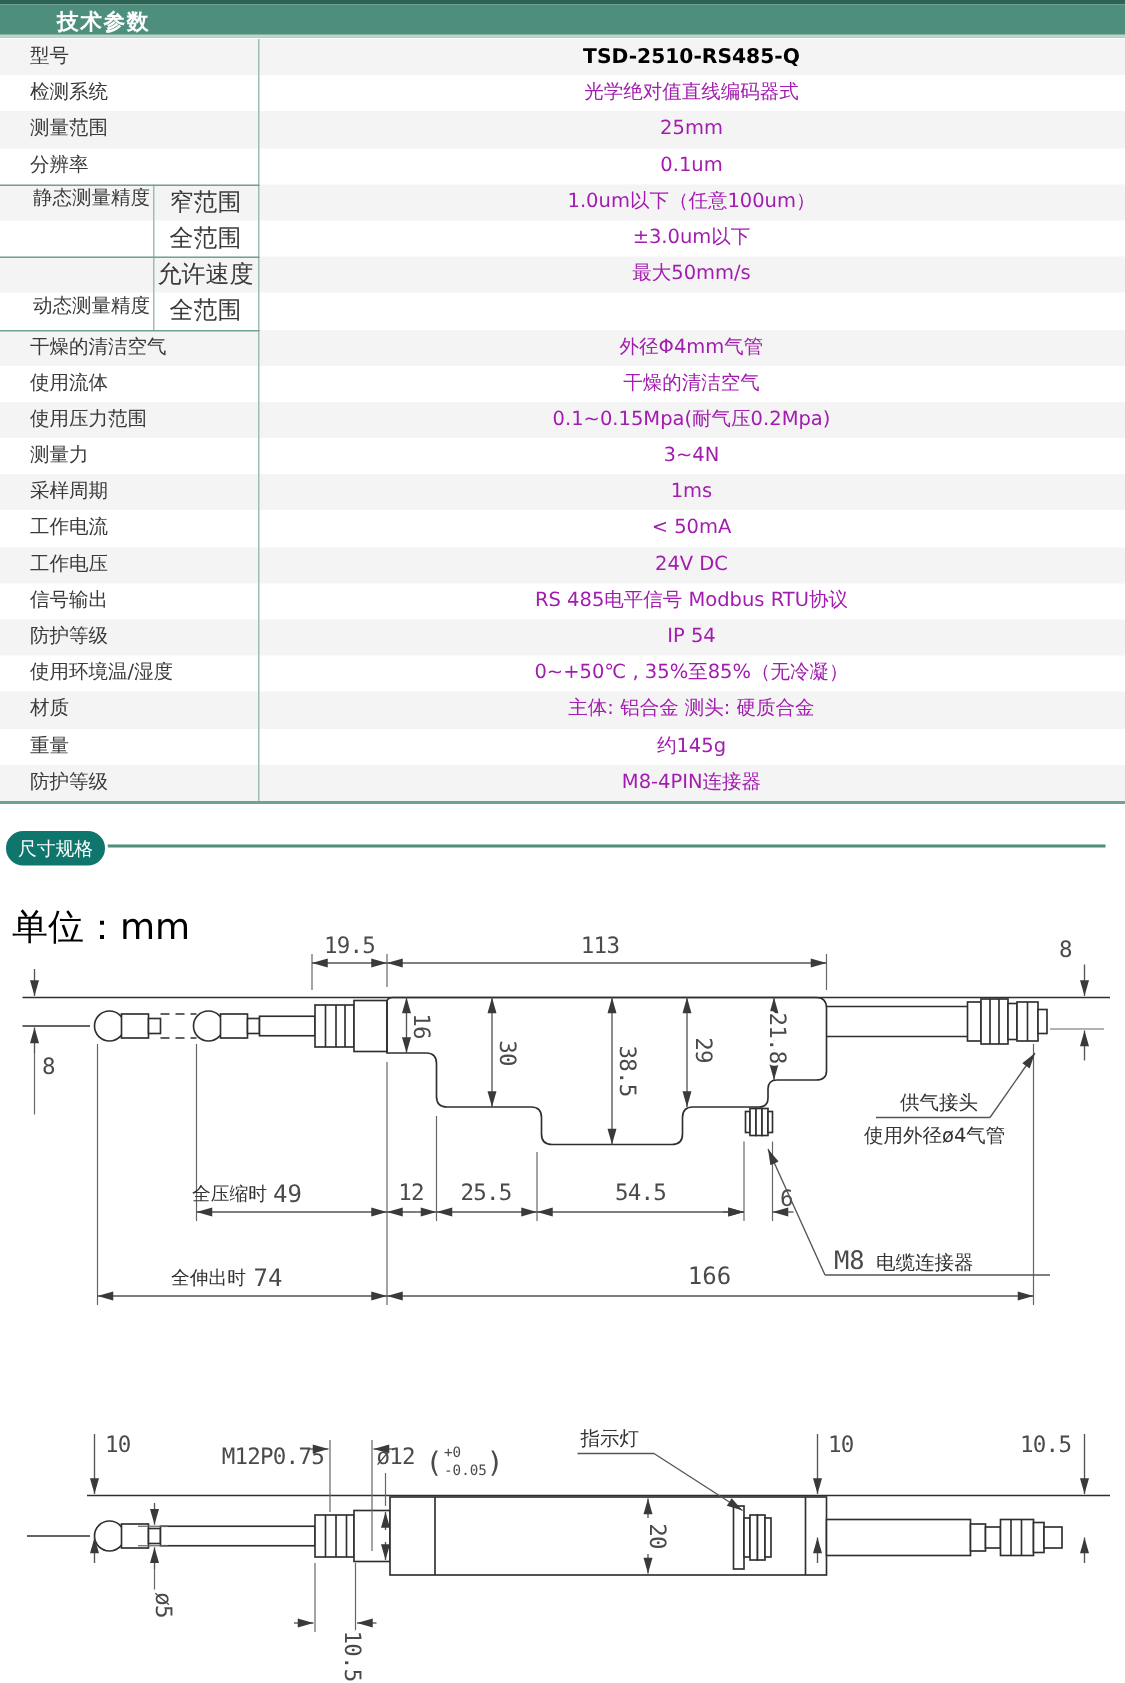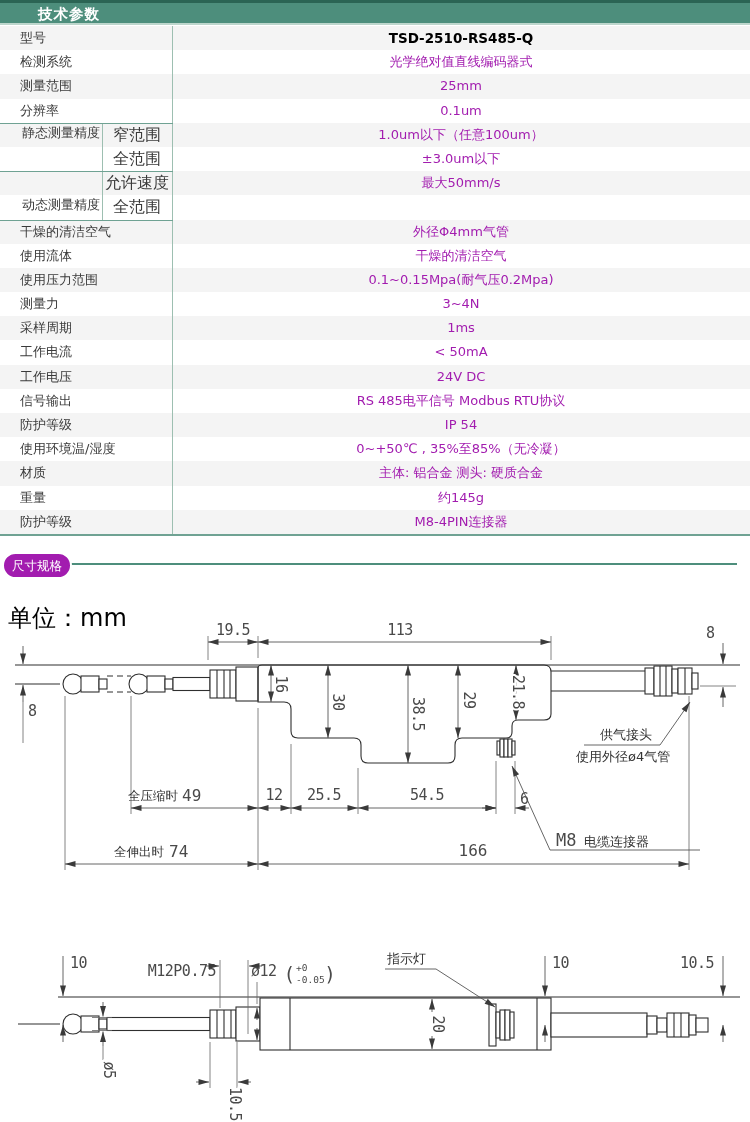--- a/index.html
+++ b/index.html
@@ -18,21 +18,21 @@
   .tsub{position:absolute;left:102px;width:70px;top:0;height:24.2px;line-height:24.2px;text-align:center;font-size:16px;color:#3a3a3a;}
   .tvalue{position:absolute;left:172px;right:0;top:0;height:24.2px;line-height:24.2px;text-align:center;font-size:13px;color:#a21caf;white-space:nowrap;}
   .tvalue.model{font-weight:bold;font-size:13.5px;color:#000000;}
   .gcell{position:absolute;left:0;width:102px;display:flex;flex-direction:row;justify-content:center;
          padding-left:20px;box-sizing:border-box;font-size:13px;color:#3a3a3a;line-height:1.55;pointer-events:none;}
   .vline{position:absolute;width:1px;background:#9dbfb1;}
   .ghline{position:absolute;height:1px;background:#6fa293;}
   .tbottom{position:absolute;left:0;top:534px;width:750px;height:2px;background:#6fa293;}
   
   .secline{position:absolute;left:30px;top:563px;width:707px;height:2px;background:#4d8e7c;}
-  .badge{position:absolute;left:2px;top:552px;width:66px;height:23px;background:#a21caf;border:2px solid #fff;
+  .badge{position:absolute;left:2px;top:552px;width:66px;height:23px;background:#0f766e;border:2px solid #fff;
          border-radius:14px;color:#fff;font-size:12.5px;text-align:center;line-height:23px;box-sizing:content-box;}
   .unit{position:absolute;left:8px;top:602px;font-size:24px;color:#000;}
   
   svg{position:absolute;left:0;}
   .ol{fill:none;stroke:#2f2f2f;stroke-width:1.1;}
   .shape{fill:#fff;stroke:#2f2f2f;stroke-width:1.1;}
   .dash{fill:none;stroke:#2f2f2f;stroke-width:1;stroke-dasharray:6 4;}
   .dl{fill:none;stroke:#555;stroke-width:0.9;}
   .ext{fill:none;stroke:#666;stroke-width:0.8;}
   text.dn{font-family:"DejaVu Sans Mono","DejaVu Sans",monospace;font-size:15px;fill:#4a4a4a;letter-spacing:-0.5px;}

